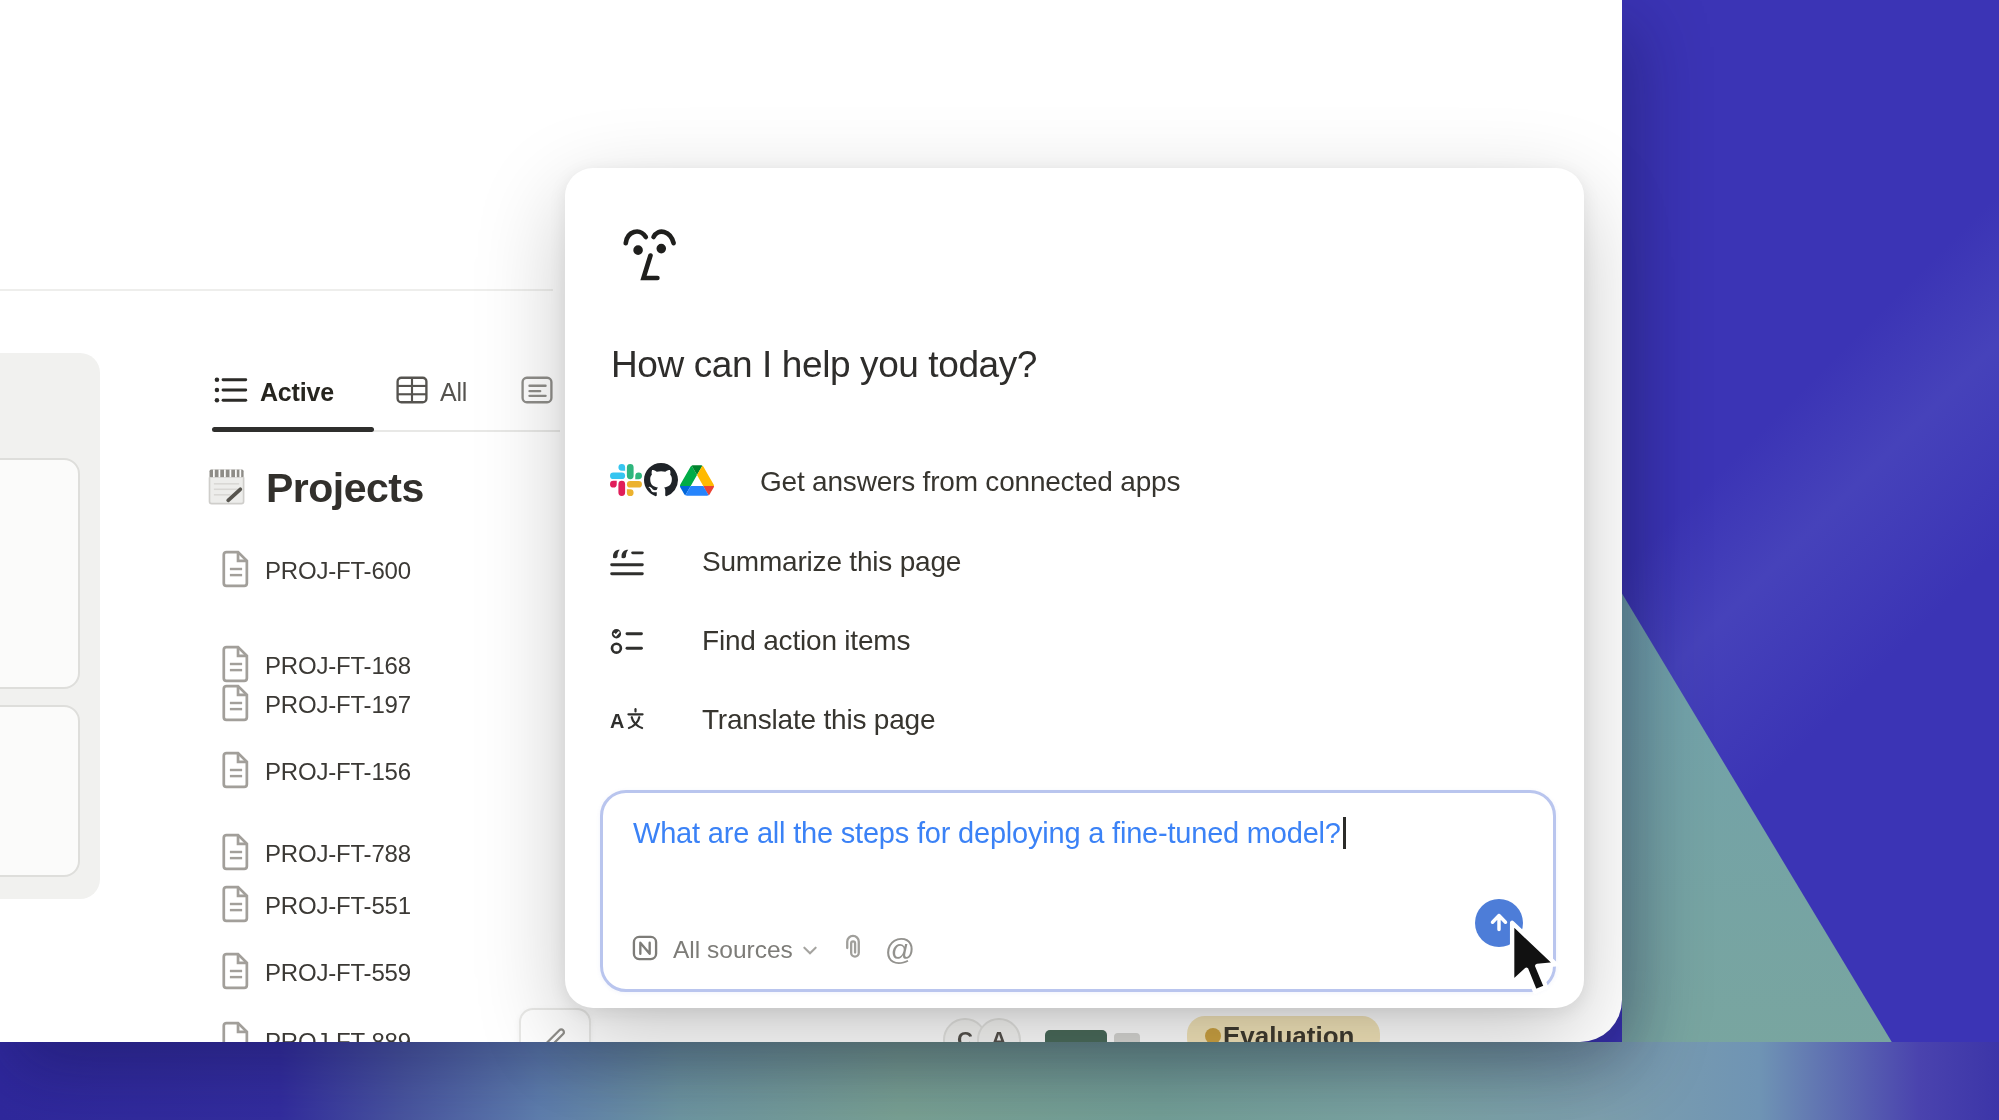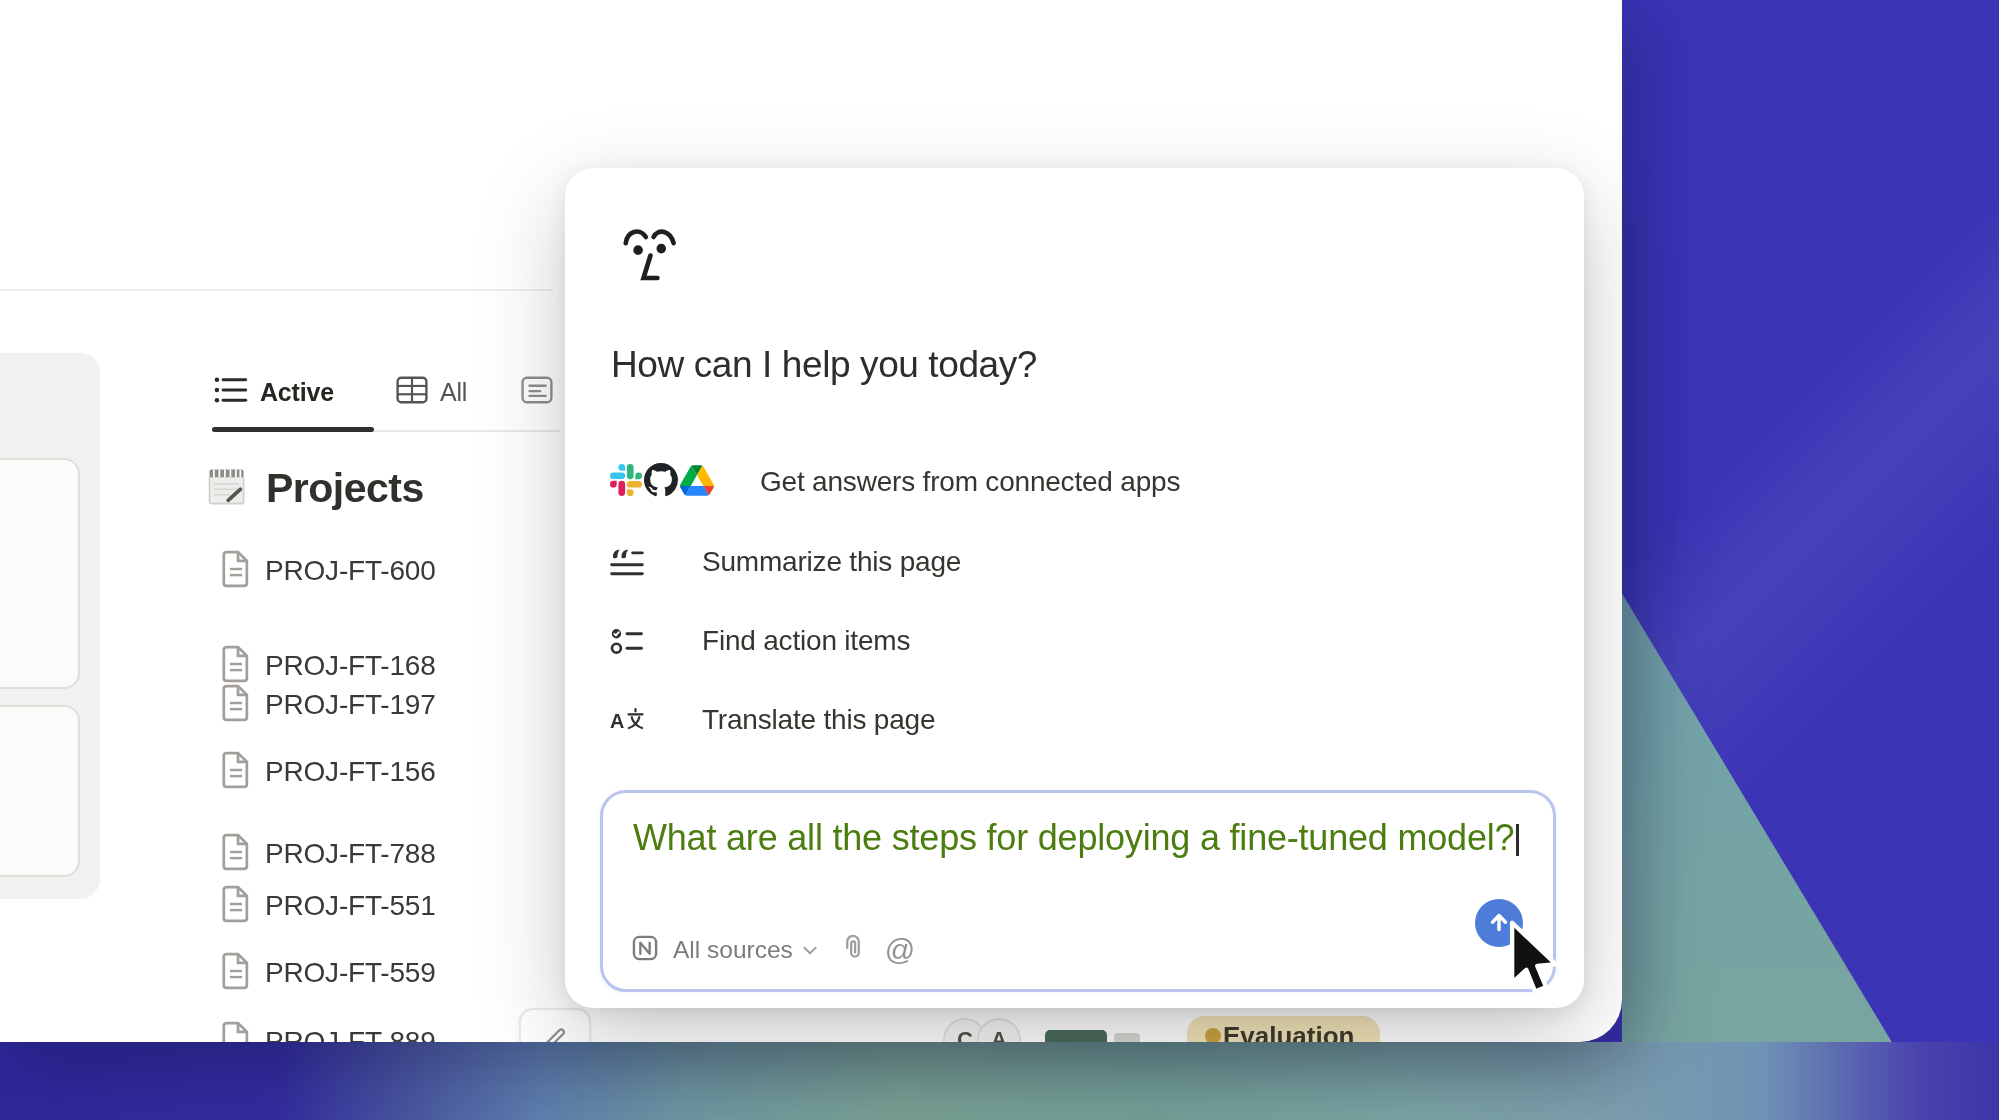--- a/index.html
+++ b/index.html
@@ -31,21 +31,21 @@
   .tab{position:absolute;display:flex;align-items:center;gap:12px;height:40px;top:372px;cursor:default;}
   .tab-label{font-size:25px;color:#55534f;letter-spacing:-0.2px;}
   .tab.active .tab-label{color:#26251f;font-weight:700;}
   .tab-underline{position:absolute;left:212px;top:427px;width:162px;height:5px;background:#2f2f2d;border-radius:3px;}
   .tab-underline-faint{position:absolute;left:374px;top:430px;width:186px;height:2px;background:#e8e8e6;}
 
   
   .projects-title{position:absolute;left:204px;top:464px;display:flex;align-items:center;gap:18px;}
   .projects-title .t{font-size:41px;font-weight:700;color:#32302c;letter-spacing:-0.5px;}
   .proj-item{position:absolute;left:219px;display:flex;align-items:center;gap:12px;height:40px;}
-  .proj-item .t{font-size:28px;color:#3b3935;letter-spacing:-0.2px;}
+  .proj-item .t{font-size:24px;color:#3b3935;letter-spacing:-0.2px;}
 
   
   .pencil-btn{position:absolute;left:519px;top:1008px;width:68px;height:62px;background:#fff;
               border:2px solid #e9e9e7;border-radius:14px;display:flex;align-items:center;justify-content:center;
               box-shadow:0 2px 6px rgba(0,0,0,0.05);}
   .avatar{position:absolute;top:1018px;width:40px;height:40px;border-radius:50%;background:#f7f7f5;
           border:2px solid #e5e5e2;display:flex;align-items:center;justify-content:center;
           font-size:22px;font-weight:700;color:#55524d;}
   .bar-green{position:absolute;left:1045px;top:1030px;width:62px;height:16px;background:#4a6b5b;border-radius:5px;}
   .bar-gray{position:absolute;left:1114px;top:1033px;width:26px;height:12px;background:#d7d7d4;border-radius:4px;}
@@ -61,21 +61,21 @@
   .greeting{position:absolute;left:46px;top:176px;font-size:37px;font-weight:400;color:#2e2d2b;letter-spacing:-0.4px;}
   .sugg{position:absolute;left:45px;height:52px;display:flex;align-items:center;cursor:default;gap:32px;}
   .sugg .icons{display:flex;align-items:center;gap:2px;width:104px;}
   .sugg .icon-single{width:34px;display:flex;align-items:center;justify-content:center;}
   .sugg .lab{font-size:28px;color:#37352f;letter-spacing:-0.2px;}
   .sugg.r1 .lab{margin-left:14px;}
   .sugg .icon-single + .lab{margin-left:26px;}
 
   .composer{position:absolute;left:35px;top:622px;width:950px;height:196px;background:#fff;
             border:3px solid #b9c5ee;border-radius:26px;box-shadow:0 1px 4px rgba(80,100,200,0.08);}
-  .composer-text{position:absolute;left:30px;top:24px;font-size:36px;color:#4d7c0f;letter-spacing:-0.2px;white-space:nowrap;}
+  .composer-text{position:absolute;left:30px;top:24px;font-size:29px;color:#3b82f6;letter-spacing:-0.2px;white-space:nowrap;}
   .caret{display:inline-block;width:3px;height:32px;background:#2b2b29;vertical-align:-6px;margin-left:2px;}
   .composer-bar{position:absolute;left:28px;bottom:22px;display:flex;align-items:center;}
   .src-select{display:flex;align-items:center;gap:10px;cursor:default;}
   .src-label{font-size:24.5px;font-weight:500;color:#7d7c78;margin-left:4px;}
   .tool-ic{margin-left:22px;display:flex;align-items:center;}
   .at-glyph{font-size:30px;color:#93928e;margin-left:18px;font-weight:500;}
   .send-btn{position:absolute;right:30px;bottom:42px;width:48px;height:48px;border-radius:50%;
             background:#4d7dd8;display:flex;align-items:center;justify-content:center;border:none;}
 
   .cursor{position:absolute;left:1506px;top:920px;z-index:50;}

